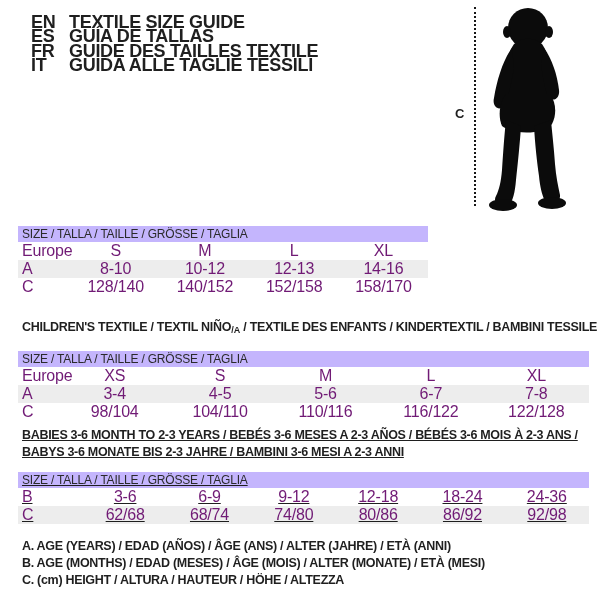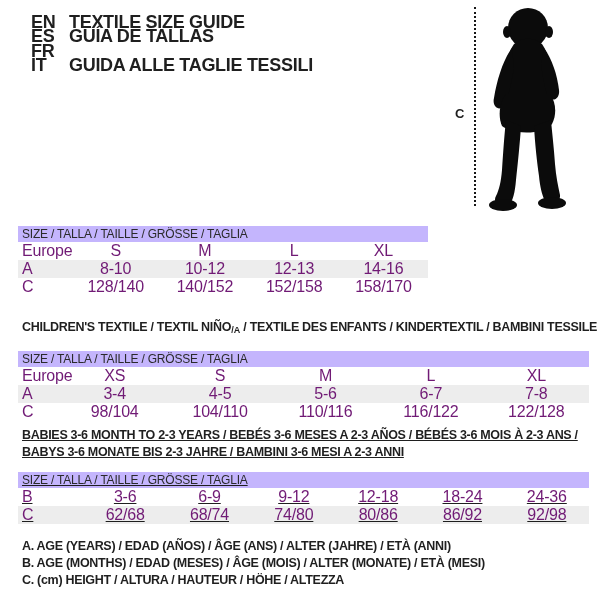--- a/index.html
+++ b/index.html
@@ -36,20 +36,21 @@
   <div class="lang-row">
     <span class="lang-code">EN</span>
     <span class="lang-label">TEXTILE SIZE GUIDE</span>
   </div>
   <div class="lang-row">
     <span class="lang-code">ES</span>
     <span class="lang-label">GUÍA DE TALLAS</span>
   </div>
   <div class="lang-row">
     <span class="lang-code">FR</span>
+    <span class="lang-label">GUIDE DES TAILLES TEXTILE</span>
   </div>
   <div class="lang-row">
     <span class="lang-code">IT</span>
     <span class="lang-label">GUIDA ALLE TAGLIE TESSILI</span>
   </div>
 </div>
 
 <div class="measure-line"></div>
 <div class="measure-label">C</div>
 <svg class="baby-svg" width="90" height="206" viewBox="0 0 90 206" fill="#0b0b0b" xmlns="http://www.w3.org/2000/svg">

